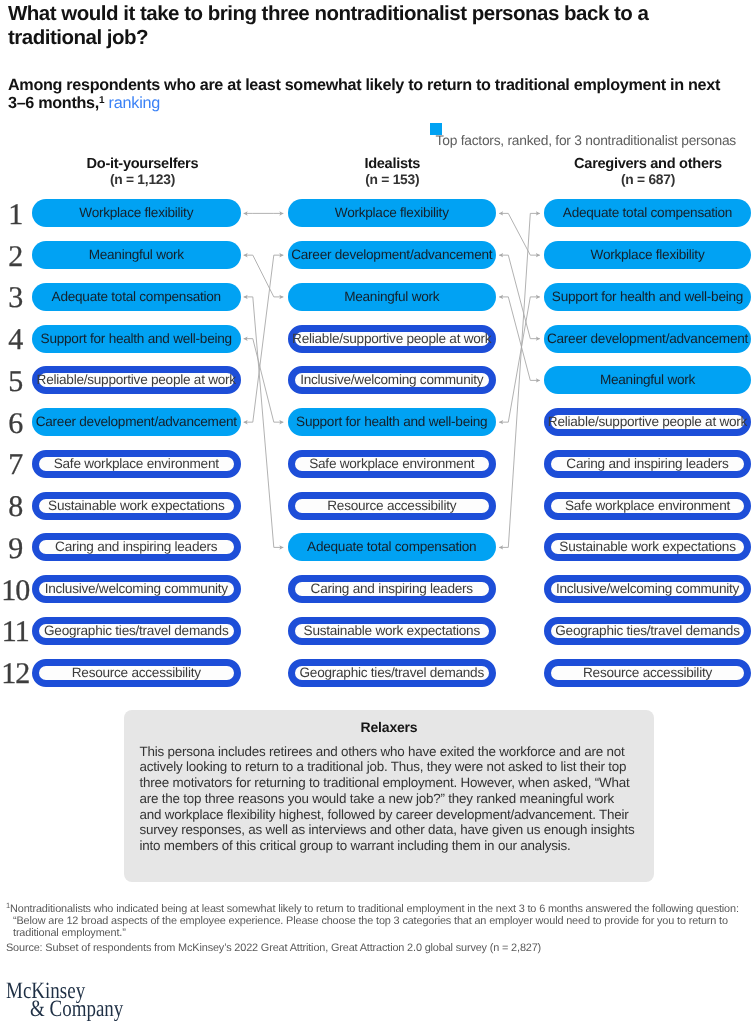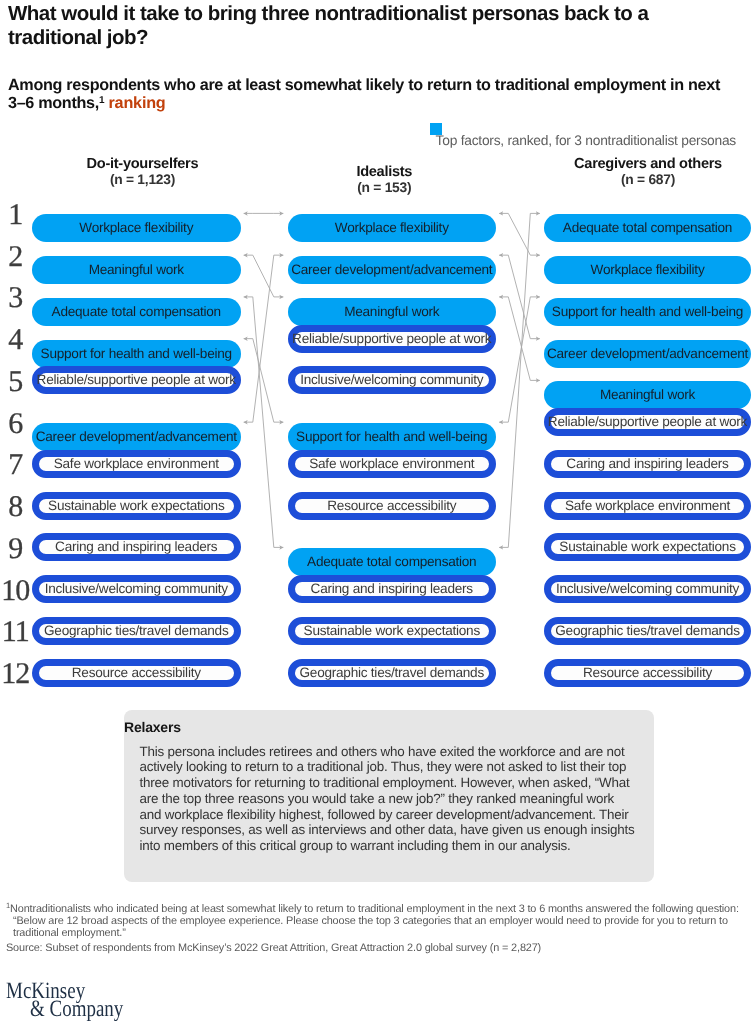--- a/index.html
+++ b/index.html
@@ -10,48 +10,48 @@
   *{-webkit-font-smoothing:antialiased;}
   
   #title,#subtitle,#legend,#cols,#relax,#notes,#logo{
       -webkit-font-smoothing:antialiased; will-change:opacity; opacity:0.999;}
   .abs{position:absolute;}
 
   #title{left:8px;top:2.4px;width:660px;font-size:20.5px;font-weight:bold;line-height:24px;
          letter-spacing:-0.5px;color:#131313;}
   #subtitle{left:8px;top:76px;width:716px;font-size:16.2px;font-weight:bold;line-height:18.4px;
             letter-spacing:-0.32px;color:#131313;}
-  #subtitle .reg{font-weight:bold;color:#c2410c;letter-spacing:-0.2px;}
+  #subtitle .reg{font-weight:normal;color:#3b82f6;letter-spacing:-0.2px;}
   #subtitle sup{font-size:10px;font-weight:bold;vertical-align:5px;line-height:0;}
 
   #legend{left:430px;top:122.8px;display:flex;align-items:flex-start;flex-direction:column;}
   #legend .sw{width:12px;height:11.8px;background:#00A2F3;display:block;flex:0 0 auto;}
   #legend .lbl{margin-left:5.6px;font-size:13.8px;color:#5e5e5e;line-height:13.4px;
                letter-spacing:-0.25px;white-space:nowrap;position:relative;top:-0.6px;}
 
   .colhead{position:absolute;top:157px;text-align:center;font-size:14.6px;font-weight:bold;
            color:#161616;line-height:15.6px;letter-spacing:-0.3px;}
   .colhead .n{display:block;font-weight:bold;color:#333;font-size:13.8px;letter-spacing:-0.25px;
               line-height:14.2px;}
 
   .rank{position:absolute;width:33px;text-align:center;font-family:"Liberation Serif",serif;
         font-size:30px;color:#3d3d3d;line-height:28px;letter-spacing:-1px;
         -webkit-text-stroke:0.3px #3d3d3d;}
 
   .pill{position:absolute;height:28px;border-radius:14px;box-sizing:border-box;
         display:flex;align-items:center;justify-content:center;white-space:nowrap;
         font-size:13.6px;line-height:14px;letter-spacing:-0.25px;padding:0 3px;}
-  .pill.on{background:#00A2F3;color:#14202b;margin-top:15px;}
+  .pill.on{background:#00A2F3;color:#14202b;}
   .pill.off{background:#fdfdfd;border:7px solid #1d4ed8;color:#3b3b3b;}
 
   #conn{position:absolute;left:0;top:0;width:755px;height:1024px;pointer-events:none;}
 
   #relax{position:absolute;left:124px;top:710px;width:530px;height:172px;
          background:#e6e6e6;border-radius:8px;box-sizing:border-box;}
-  #relax .rt{font-size:14px;font-weight:bold;color:#161616;
+  #relax .rt{text-align:center;font-size:14px;font-weight:bold;color:#161616;
              margin-top:8.6px;line-height:16px;letter-spacing:-0.2px;}
   #relax .rn{text-align:center;font-size:13.4px;color:#333;line-height:16px;letter-spacing:-0.2px;}
   #relax .rb{margin:9px 0 0 15.5px;width:497px;font-size:13.4px;line-height:15.75px;
              color:#333;letter-spacing:-0.2px;}
 
   #notes{position:absolute;left:6px;top:904px;width:748px;font-size:10.9px;line-height:11.9px;
          letter-spacing:-0.15px;color:#5a5a5a;}
   #notes sup{font-size:7.5px;vertical-align:3.6px;line-height:0;}
   #notes .fn{padding-left:7px;text-indent:-7px;}
   #notes .src{margin-top:3px;}
@@ -80,21 +80,21 @@
     <div class="pill on" style="left: 32px; width: 208.5px; top: 282.9px;">Adequate total compensation</div>
     <div class="pill on" style="left: 32px; width: 208.5px; top: 324.65px;">Support for health and well-being</div>
     <div class="pill off" style="left: 32px; width: 208.5px; top: 366.4px;">Reliable/supportive people at work</div>
     <div class="pill on" style="left: 32px; width: 208.5px; top: 408.15px;">Career development/advancement</div>
     <div class="pill off" style="left: 32px; width: 208.5px; top: 449.9px;">Safe workplace environment</div>
     <div class="pill off" style="left: 32px; width: 208.5px; top: 491.65px;">Sustainable work expectations</div>
     <div class="pill off" style="left: 32px; width: 208.5px; top: 533.4px;">Caring and inspiring leaders</div>
     <div class="pill off" style="left: 32px; width: 208.5px; top: 575.15px;">Inclusive/welcoming community</div>
     <div class="pill off" style="left: 32px; width: 208.5px; top: 616.9px;">Geographic ties/travel demands</div>
     <div class="pill off" style="left: 32px; width: 208.5px; top: 658.65px;">Resource accessibility</div>
-    <div class="colhead" style="left: 280px; width: 208.5px; margin-top: 8px;"><span>Idealists</span><span class="n">(n = 153)</span></div>
+    <div class="colhead" style="left: 288px; width: 208.5px;"><span>Idealists</span><span class="n">(n = 153)</span></div>
     <div class="pill on" style="left: 287.5px; width: 208.5px; top: 199.4px;">Workplace flexibility</div>
     <div class="pill on" style="left: 287.5px; width: 208.5px; top: 241.15px;">Career development/advancement</div>
     <div class="pill on" style="left: 287.5px; width: 208.5px; top: 282.9px;">Meaningful work</div>
     <div class="pill off" style="left: 287.5px; width: 208.5px; top: 324.65px;">Reliable/supportive people at work</div>
     <div class="pill off" style="left: 287.5px; width: 208.5px; top: 366.4px;">Inclusive/welcoming community</div>
     <div class="pill on" style="left: 287.5px; width: 208.5px; top: 408.15px;">Support for health and well-being</div>
     <div class="pill off" style="left: 287.5px; width: 208.5px; top: 449.9px;">Safe workplace environment</div>
     <div class="pill off" style="left: 287.5px; width: 208.5px; top: 491.65px;">Resource accessibility</div>
     <div class="pill on" style="left: 287.5px; width: 208.5px; top: 533.4px;">Adequate total compensation</div>
     <div class="pill off" style="left: 287.5px; width: 208.5px; top: 575.15px;">Caring and inspiring leaders</div>

